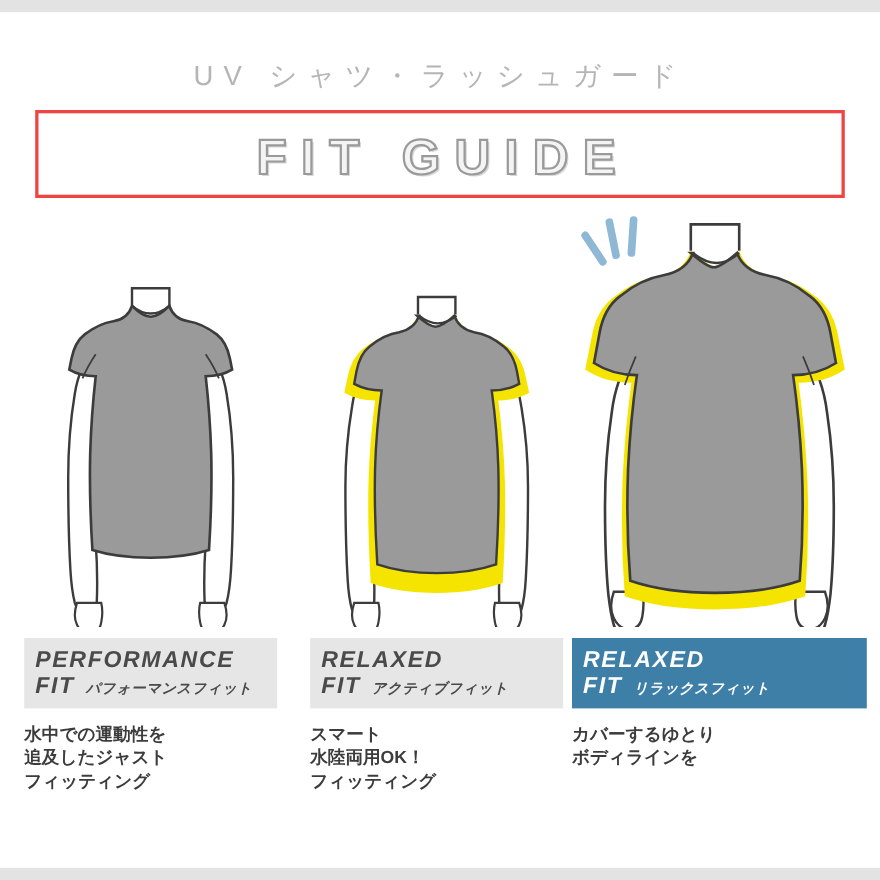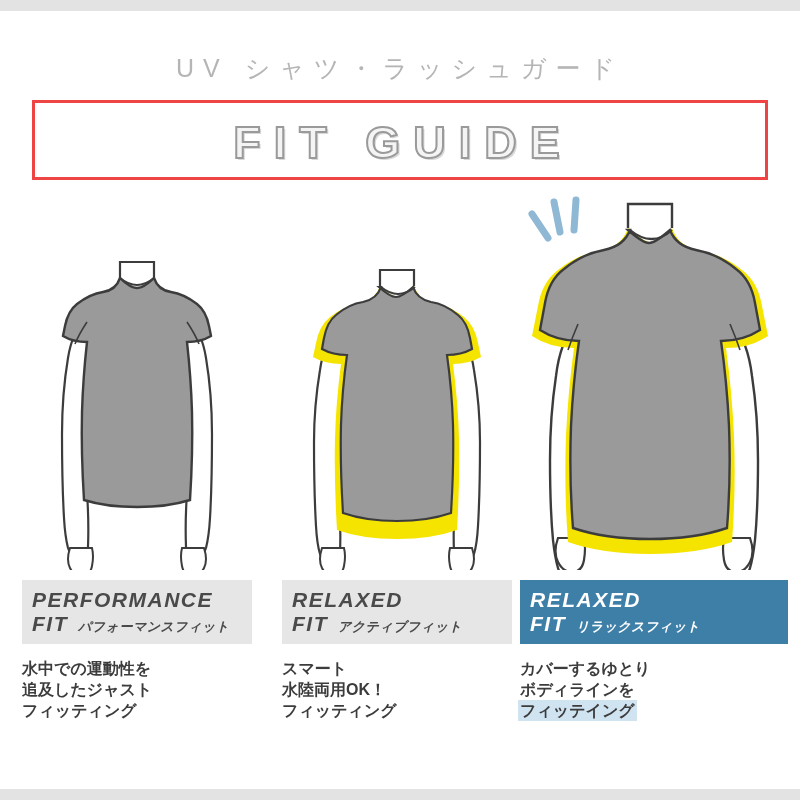--- a/index.html
+++ b/index.html
@@ -238,19 +238,18 @@
         </svg>
       </div>
       <div class="labels" style="top:390px">
         <div class="label-band relaxed">
           <div class="en-line">RELAXED</div>
           <div class="en-line"><span>FIT</span><span class="jp">リラックスフィット</span></div>
         </div>
         <div class="desc">
           <div>カバーするゆとり</div>
           <div>ボディラインを</div>
-          <div><span class="hl">フィッテイング</span></div>
         </div>
       </div>
     </div>
 
   </div>
 </div>
 
 </body></html>

